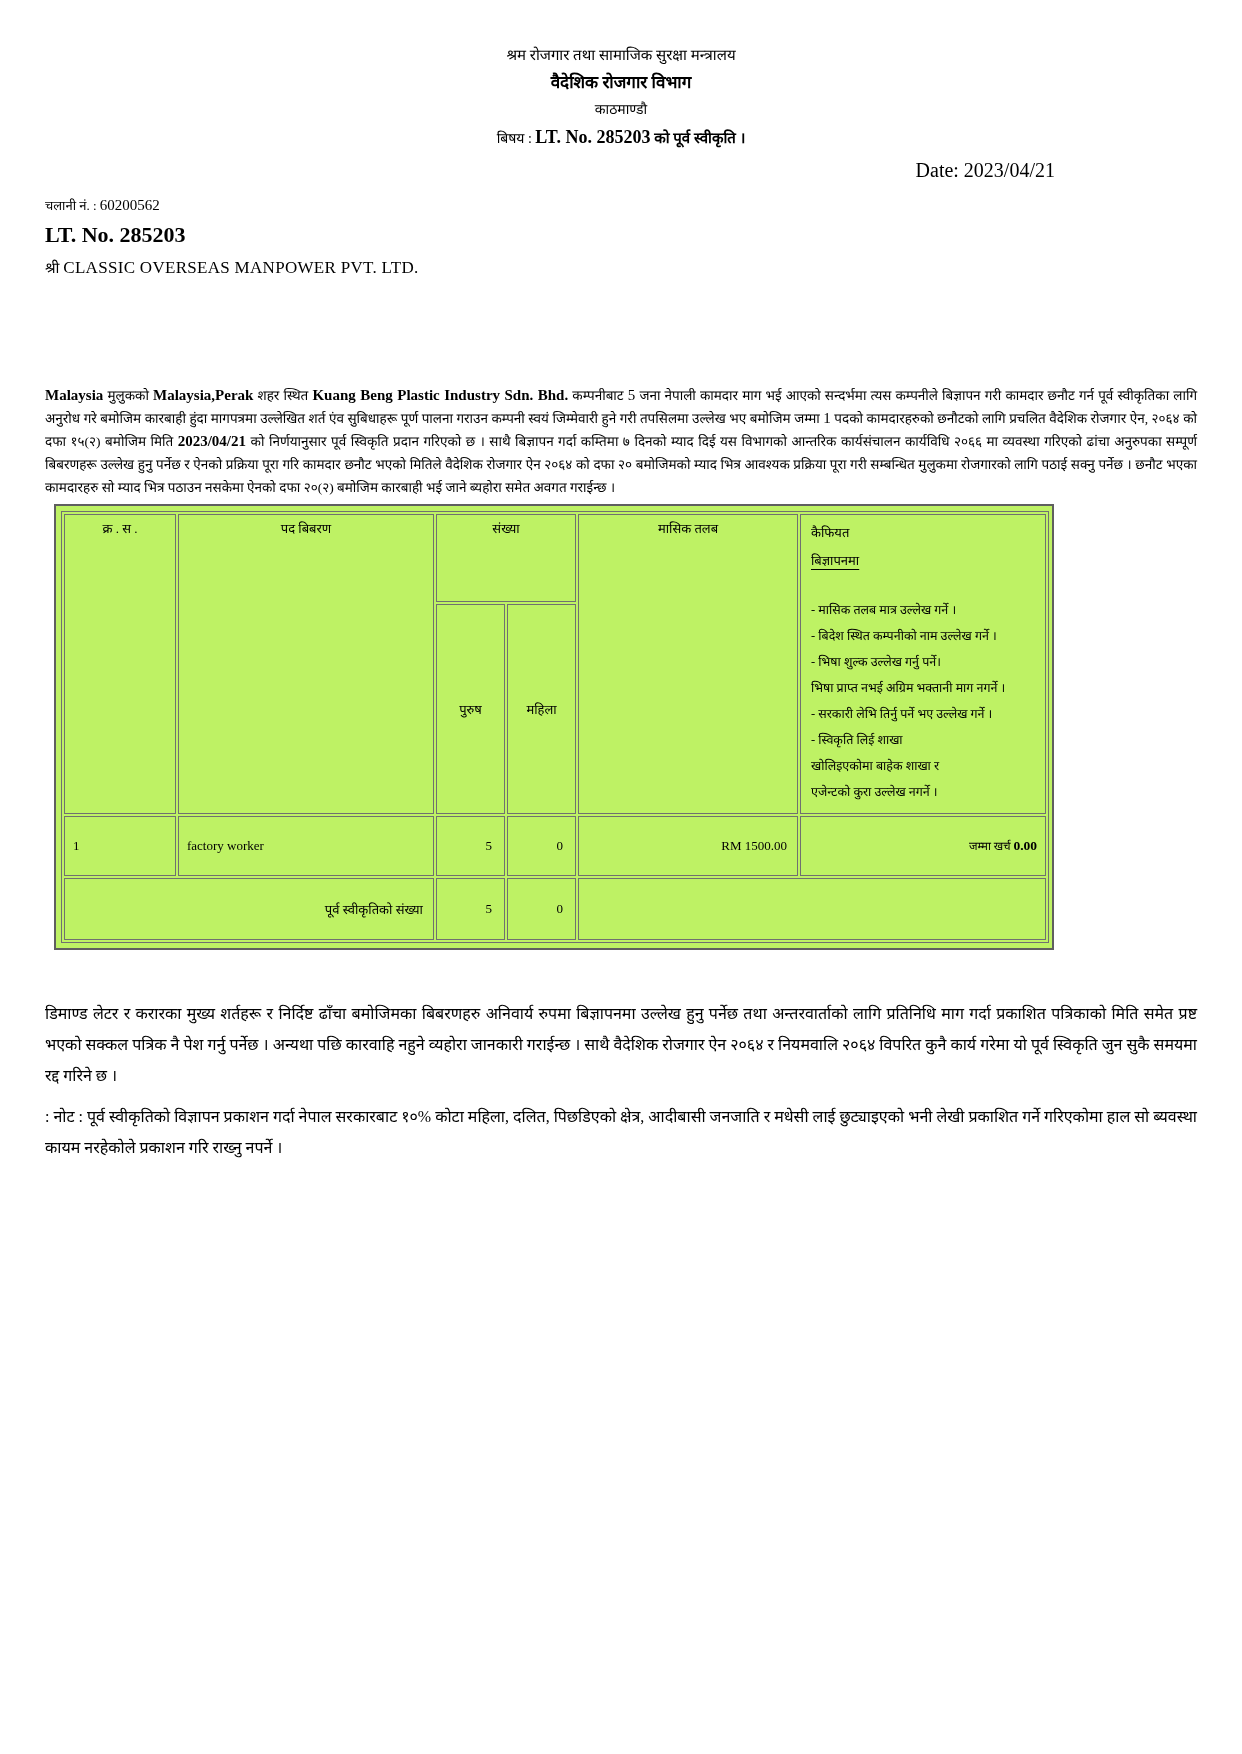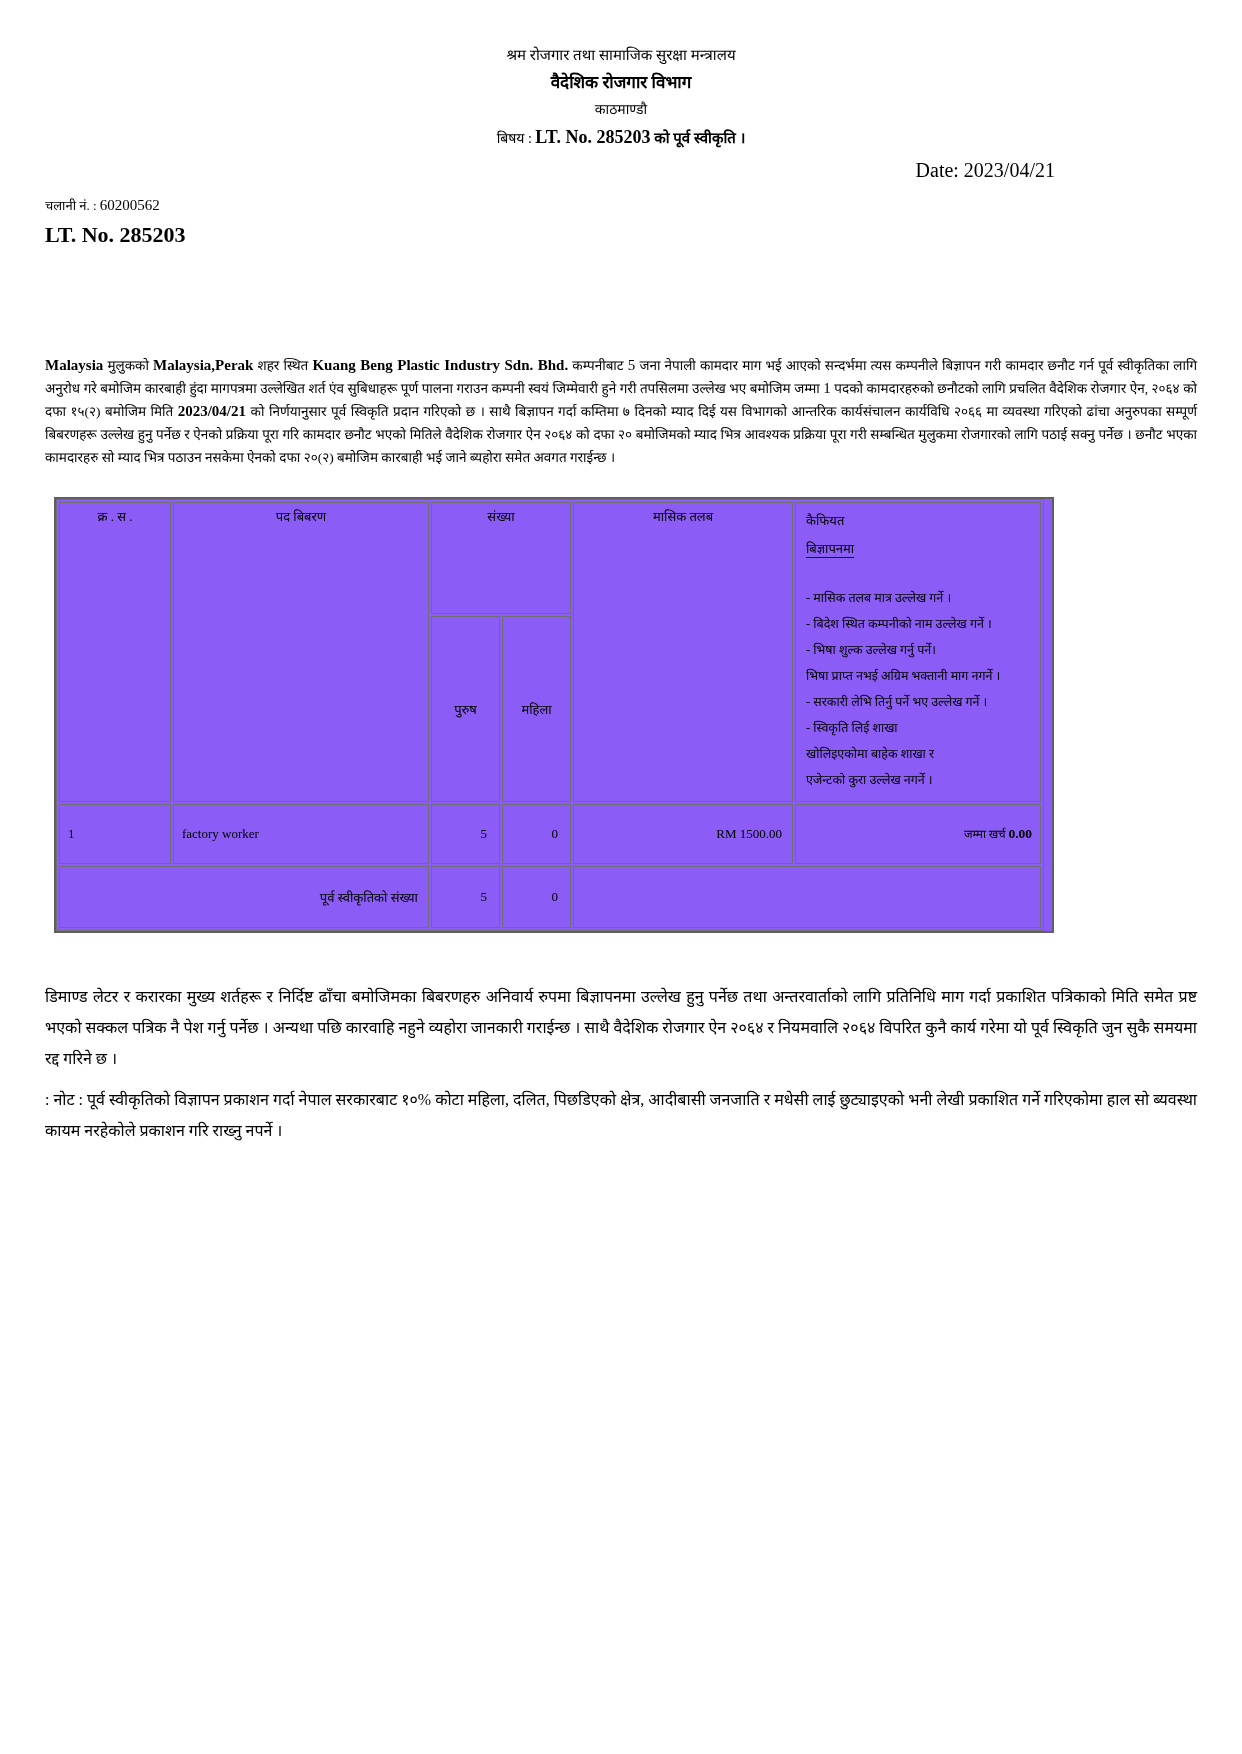--- a/index.html
+++ b/index.html
@@ -35,33 +35,34 @@
   
   .para {
     margin-top: 106px;
     font-size: 13.5px; line-height: 23px; text-align: justify;
   }
   .para .lb { font-weight: bold; font-size: 15px; font-family: Liberation Serif, serif; }
   .para .l  { font-size: 15px; }
 
   
   .table-wrap {
-    margin-top: 28px; margin-left: 9px;
+    margin-top: 5px; margin-left: 9px;
     width: 1000px;
     border: 2px solid #5f5f5f;
-    background: #8b5cf6;
+    padding: 5px;
+    background: #bef264;
   }
   table.quota {
     width: 986px; table-layout: fixed;
     border-collapse: separate; border-spacing: 2px;
     border: 1px solid #707070;
   }
   table.quota td { border: 1px solid #707070; font-size: 13px; padding: 4px 6px; }
   .hdr-top td { vertical-align: top; text-align: center; padding-top: 8px; }
-  .qty-cell { height: 112px; }
+  .qty-cell { height: 88px; }
   .sub-hdr td { vertical-align: middle; text-align: center; font-size: 13px; }
   .remarks-cell { text-align: left !important; padding: 8px 10px !important; }
   .remarks-title { font-size: 13px; margin-bottom: 10px; }
   .advert-title { font-size: 13px; text-decoration: underline; text-underline-offset: 4px; margin-bottom: 28px; }
   .note-line { font-size: 12.5px; line-height: 26px; }
 
   tr.data-row { height: 60px; }
   tr.data-row td { vertical-align: middle; }
   .cell-left  { text-align: left;  padding-left: 8px !important; font-size: 14px; }
   .cell-pos   { text-align: left;  padding-left: 8px !important; font-size: 15px; }
@@ -100,20 +101,23 @@
   </div>
 
   <div class="date-line">Date: 2023/04/21</div>
 
   <div class="chalani">
     <span>चलानी नं. : </span><span class="num">60200562</span>
   </div>
 
   <div class="ltno">LT. No. 285203</div>
 
+  <div class="company">
+    <span>श्री </span><span class="name">CLASSIC OVERSEAS MANPOWER PVT. LTD.</span>
+  </div>
 
   <div class="para"><span class="lb">Malaysia</span><span> मुलुकको </span><span class="lb">Malaysia,Perak</span><span> शहर स्थित </span><span class="lb">Kuang Beng Plastic Industry Sdn. Bhd.</span><span> कम्पनीबाट </span><span class="l">5</span><span> जना नेपाली कामदार माग भई आएको सन्दर्भमा त्यस कम्पनीले बिज्ञापन गरी कामदार छनौट गर्न पूर्व स्वीकृतिका लागि अनुरोध गरे बमोजिम कारबाही हुंदा मागपत्रमा उल्लेखित शर्त एंव सुबिधाहरू पूर्ण पालना गराउन कम्पनी स्वयं जिम्मेवारी हुने गरी तपसिलमा उल्लेख भए बमोजिम जम्मा </span><span class="l">1</span><span> पदको कामदारहरुको छनौटको लागि प्रचलित वैदेशिक रोजगार ऐन, २०६४ को दफा १५(२) बमोजिम मिति </span><span class="lb">2023/04/21</span><span> को निर्णयानुसार पूर्व स्विकृति प्रदान गरिएको छ । साथै बिज्ञापन गर्दा कम्तिमा ७ दिनको म्याद दिई यस विभागको आन्तरिक कार्यसंचालन कार्यविधि २०६६ मा व्यवस्था गरिएको ढांचा अनुरुपका सम्पूर्ण बिबरणहरू उल्लेख हुनु पर्नेछ र ऐनको प्रक्रिया पूरा गरि कामदार छनौट भएको मितिले वैदेशिक रोजगार ऐन २०६४ को दफा २० बमोजिमको म्याद भित्र आवश्यक प्रक्रिया पूरा गरी सम्बन्धित मुलुकमा रोजगारको लागि पठाई सक्नु पर्नेछ । छनौट भएका कामदारहरु सो म्याद भित्र पठाउन नसकेमा ऐनको दफा २०(२) बमोजिम कारबाही भई जाने ब्यहोरा समेत अवगत गराईन्छ ।</span></div>
 
   <div class="table-wrap">
     <table class="quota">
       <colgroup>
         <col style="width:112px">
           <col style="width:256px">
           <col style="width:69px">
           <col style="width:69px">

